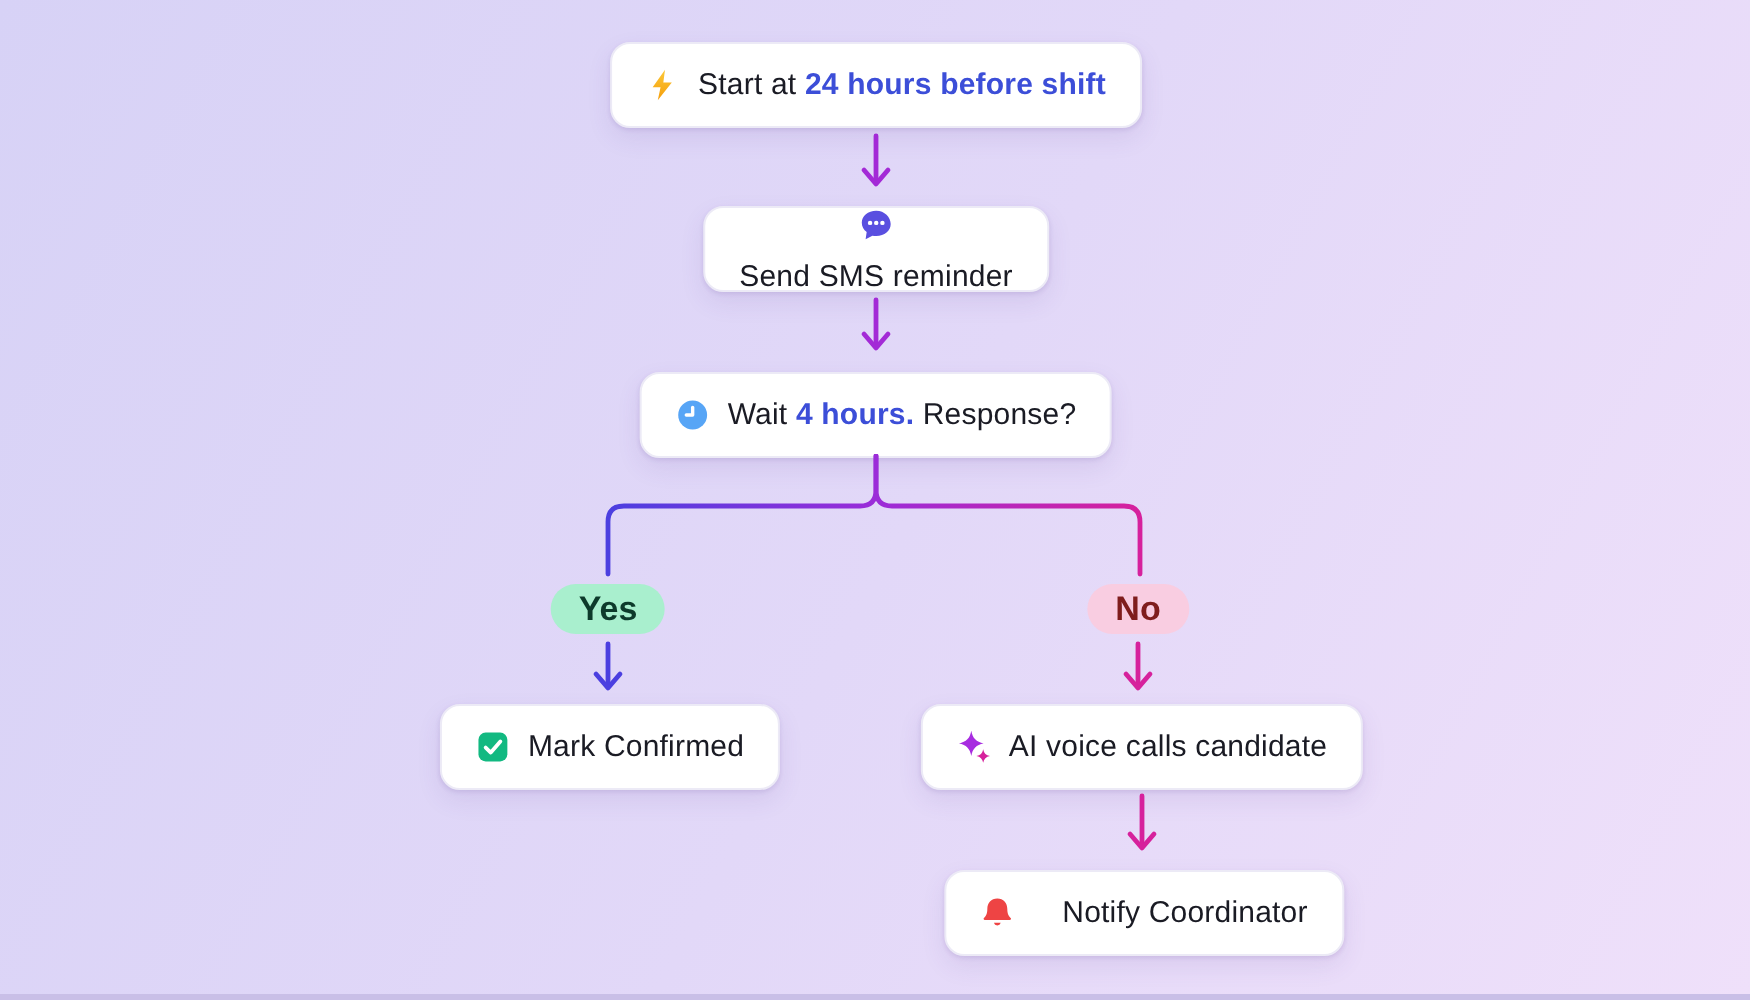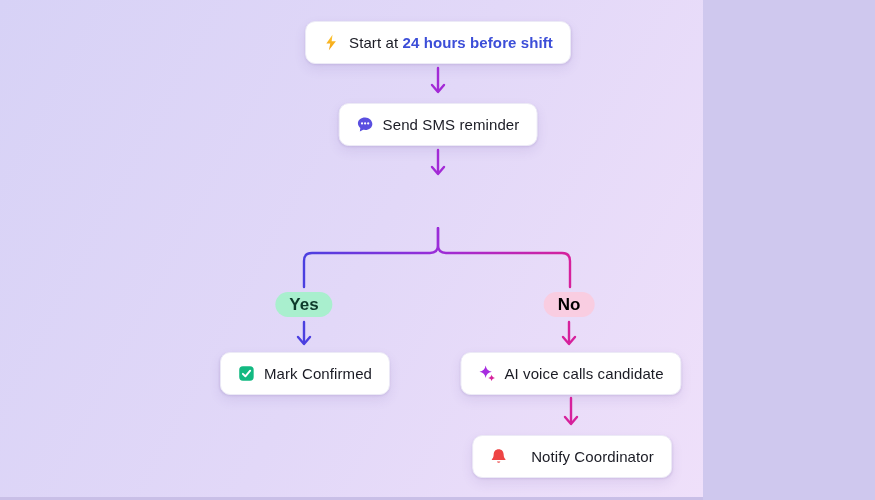--- a/index.html
+++ b/index.html
@@ -1,38 +1,38 @@
 <!DOCTYPE html>
 <html><head>
 <meta charset="utf-8">
 <style>
   html,body{margin:0;padding:0;background:#cfc8ee;}
   #stage{
-    position:relative;width:703px;height:500px;overflow:hidden;
+    position:relative;width:875px;height:500px;overflow:hidden;
     font-family:"Liberation Sans",sans-serif;
     background:linear-gradient(118deg,#d7d2f6 0%,#e2d8f8 52%,#efe0fa 100%);
   }
   .node{
     position:absolute;transform:translateX(-50%);
     height:43px;display:inline-flex;align-items:center;gap:9px;
     padding:0 17px;background:#ffffff;border:1px solid #eceaf6;border-radius:10px;
     box-shadow:0 1px 2px rgba(88,60,150,.12),0 5px 12px rgba(88,60,150,.10);
     white-space:nowrap;box-sizing:border-box;cursor:default;
   }
   .node .txt{font-size:15px;color:#1a1b24;letter-spacing:.1px;}
   .node .accent{color:#3c4ed8;font-weight:700;}
   .node svg.nicon{flex:0 0 auto;display:block;}
   .pill{
     position:absolute;transform:translateX(-50%);
     height:25px;display:inline-flex;align-items:center;justify-content:center;
     padding:0 14px;border-radius:999px;font-size:17px;font-weight:700;
     white-space:nowrap;box-sizing:border-box;
   }
   .pill.yes{background:#a9efce;color:#0d3a2b;}
-  .pill.no{background:#f9cde1;color:#000000;text-align:center;}
+  .pill.no{background:#f9cde1;color:#7f1d1d;text-align:center;}
   .arrow{position:absolute;transform:translateX(-50%);}
   .branch{position:absolute;}
   .bottom-edge{position:absolute;left:0;bottom:0;width:100%;height:3px;background:#c9bfe7;}
 </style>
 </head>
 <body>
 
 <div id="stage">
 
   <div class="node" style="left:438px;top:21px;">
@@ -48,37 +48,44 @@
     <span class="txt"><span>Start at </span><span class="accent">24 hours before shift</span></span>
   </div>
 
   <svg class="arrow" style="left:438px;top:66px;" width="18" height="34">
     <g stroke="#a32ad6" stroke-width="2.4" fill="none" stroke-linecap="round" stroke-linejoin="round">
       <path d="M9 2 L9 25"></path>
         <path d="M3 19 L9 26 L15 19"></path>
     </g>
   </svg>
 
-  <div class="node" style="left:438px;top:103px;">
+  <div class="node" style="left:438px;top:103px;flex-direction:column;">
     <svg class="nicon" width="17" height="17" viewBox="0 0 16 16">
       <path d="M8 1.3 C4.1 1.3 1.2 3.7 1.2 6.9 c0 1.8 .9 3.3 2.3 4.4 L3 14.7 l3.2-1.7 c.57.1 1.17.16 1.8.16 3.9 0 6.8-2.5 6.8-5.66 S11.9 1.3 8 1.3 Z" fill="#5a4fe0"></path>
       <circle cx="5.1" cy="7" r="1.05" fill="#ffffff"></circle>
       <circle cx="8" cy="7" r="1.05" fill="#ffffff"></circle>
       <circle cx="10.9" cy="7" r="1.05" fill="#ffffff"></circle>
     </svg>
     <span class="txt">Send SMS reminder</span>
   </div>
 
   <svg class="arrow" style="left:438px;top:148px;" width="18" height="34">
     <g stroke="#a32ad6" stroke-width="2.4" fill="none" stroke-linecap="round" stroke-linejoin="round">
       <path d="M9 2 L9 25"></path>
         <path d="M3 19 L9 26 L15 19"></path>
     </g>
   </svg>
 
+  <div class="node" style="left:438px;top:186px;">
+    <svg class="nicon" width="17" height="17" viewBox="0 0 16 16">
+      <circle cx="8" cy="8" r="6.8" fill="#57a5f6"></circle>
+      <path d="M8 4.4 V8 H5" stroke="#ffffff" stroke-width="1.6" fill="none" stroke-linecap="round" stroke-linejoin="round"></path>
+    </svg>
+    <span class="txt"><span>Wait </span><span class="accent">4 hours.</span><span> Response?</span></span>
+  </div>
 
   <svg class="branch" style="left:290px;top:227px;" width="300" height="64">
     <defs>
       <linearGradient id="gl" gradientUnits="userSpaceOnUse" x1="148" y1="0" x2="14" y2="0">
         <stop offset="0" stop-color="#9b2cd8"></stop>
           <stop offset="1" stop-color="#4b3fe0"></stop>
       </linearGradient>
       <linearGradient id="gr" gradientUnits="userSpaceOnUse" x1="148" y1="0" x2="280" y2="0">
         <stop offset="0" stop-color="#9b2cd8"></stop>
           <stop offset="1" stop-color="#d6219c"></stop>

